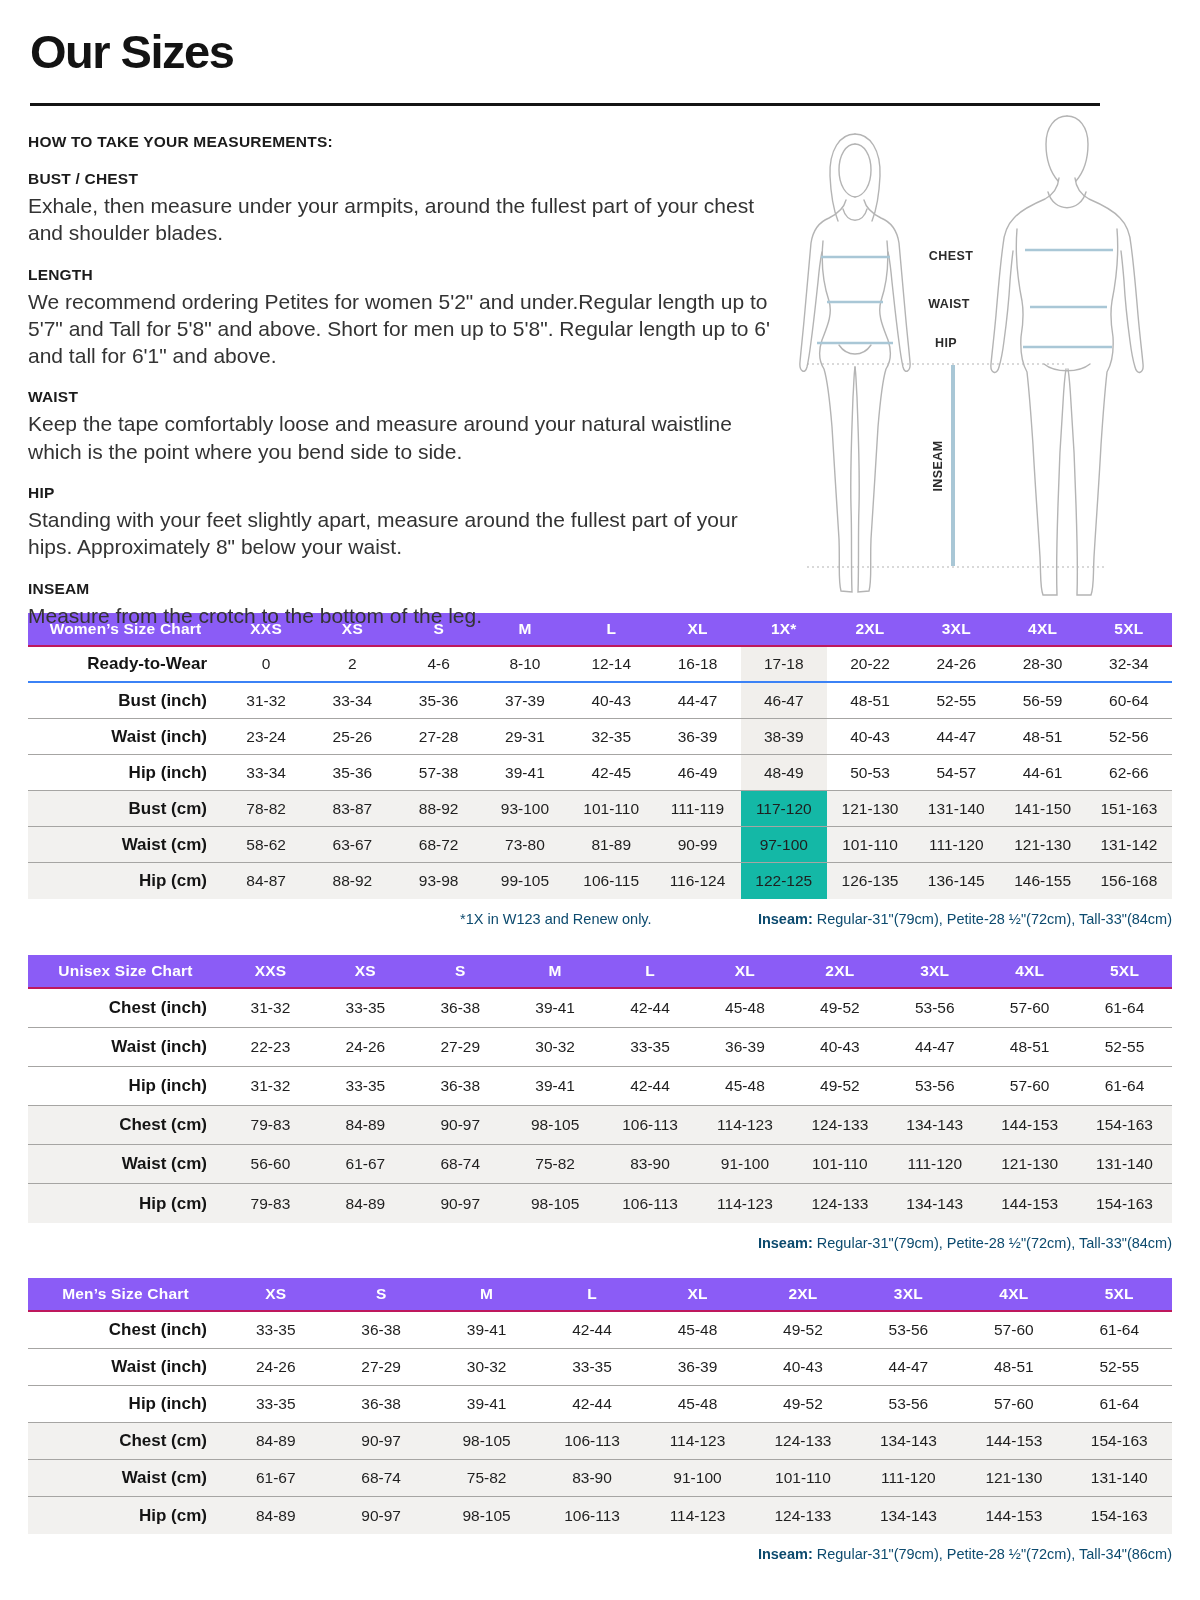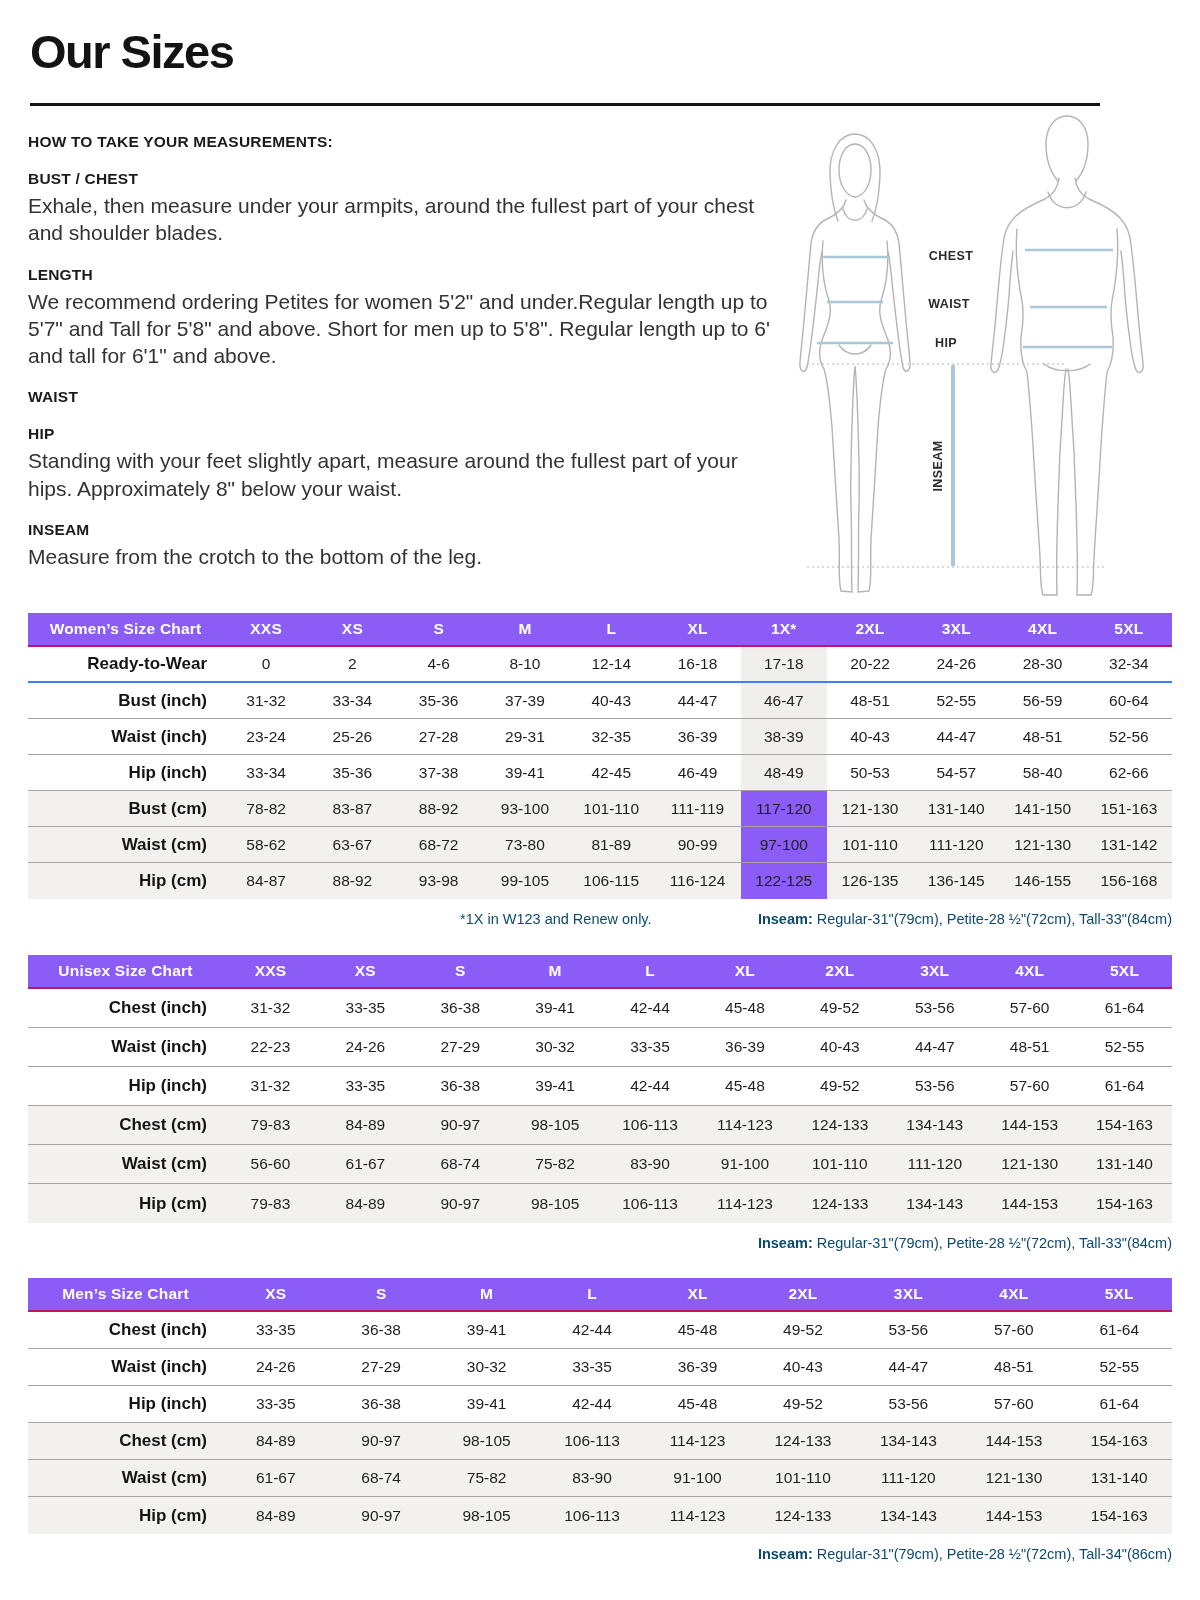--- a/index.html
+++ b/index.html
@@ -22,21 +22,21 @@
   .tbl{width:1144px;}
   .tbl .grid{display:grid;}
   .cell{display:flex;align-items:center;justify-content:center;font-size:15.5px;color:#1f1f1f;border-bottom:1px solid #a6a5a3;box-sizing:border-box;}
   .cell.head{background:#8b5cf6;color:#ffffff;font-weight:bold;font-size:15.5px;height:34px;border-bottom:2px solid #be185d;letter-spacing:.2px;}
   .cell.lbl{justify-content:flex-end;padding-right:16px;font-weight:bold;font-size:17px;color:#141414;}
   .womens .cell:not(.head){height:36px;}
   .unisex .cell:not(.head){height:39px;}
   .mens   .cell:not(.head){height:37px;}
   .cell.shaded{background:#f2f1ef;}
   .cell.hl{background:#f1efec;}
-  .cell.shaded.hl{background:#8b5cf6;}
+  .cell.shaded.hl{background:#14b8a6;}
   .womens .cell.r0{border-bottom:2px solid #3b82f6;}
   .cell.lastrow{border-bottom:none;}
   .footnote-row{display:flex;justify-content:flex-end;margin-top:10px;font-size:14.5px;color:#0c4a6e;height:20px;align-items:center;}
   .fn-left{margin-right:auto;margin-left:432px;}
   .fn-right b{font-weight:bold;}
   .tbl.unisex{margin-top:26px;}
   .tbl.mens{margin-top:25px;}
 </style>
 </head>
 <body>
@@ -50,20 +50,21 @@
     <div class="instructions">
       <h2 class="ins-heading">HOW TO TAKE YOUR MEASUREMENTS:</h2>
 
       <h3 class="sec-title">BUST / CHEST</h3>
       <p class="sec-body">Exhale, then measure under your armpits, around the fullest part of your chest and shoulder blades.</p>
 
       <h3 class="sec-title">LENGTH</h3>
       <p class="sec-body">We recommend ordering Petites for women 5'2" and under.Regular length up to 5'7" and Tall for 5'8" and above. Short for men up to 5'8". Regular length up to 6' and tall for 6'1" and above.</p>
 
       <h3 class="sec-title">WAIST</h3>
+      <p class="sec-body">Keep the tape comfortably loose and measure around your natural waistline which is the point where you bend side to side.</p>
 
       <h3 class="sec-title">HIP</h3>
       <p class="sec-body">Standing with your feet slightly apart, measure around the fullest part of your hips. Approximately 8" below your waist.</p>
 
       <h3 class="sec-title">INSEAM</h3>
       <p class="sec-body">Measure from the crotch to the bottom of the leg.</p>
     </div>
 
     <div class="diagram">
       <svg width="420" height="490" viewBox="0 0 420 490">
@@ -164,28 +165,28 @@
         <div class="cell val r2">32-35</div>
         <div class="cell val r2">36-39</div>
         <div class="cell val r2 hl">38-39</div>
         <div class="cell val r2">40-43</div>
         <div class="cell val r2">44-47</div>
         <div class="cell val r2">48-51</div>
         <div class="cell val r2">52-56</div>
         <div class="cell lbl r3">Hip (inch)</div>
         <div class="cell val r3">33-34</div>
         <div class="cell val r3">35-36</div>
-        <div class="cell val r3">37-38</div>
+        <div class="cell val r3">57-38</div>
         <div class="cell val r3">39-41</div>
         <div class="cell val r3">42-45</div>
         <div class="cell val r3">46-49</div>
         <div class="cell val r3 hl">48-49</div>
         <div class="cell val r3">50-53</div>
         <div class="cell val r3">54-57</div>
-        <div class="cell val r3">58-40</div>
+        <div class="cell val r3">44-61</div>
         <div class="cell val r3">62-66</div>
         <div class="cell lbl r4 shaded">Bust (cm)</div>
         <div class="cell val r4 shaded">78-82</div>
         <div class="cell val r4 shaded">83-87</div>
         <div class="cell val r4 shaded">88-92</div>
         <div class="cell val r4 shaded">93-100</div>
         <div class="cell val r4 shaded">101-110</div>
         <div class="cell val r4 shaded">111-119</div>
         <div class="cell val r4 shaded hl">117-120</div>
         <div class="cell val r4 shaded">121-130</div>

